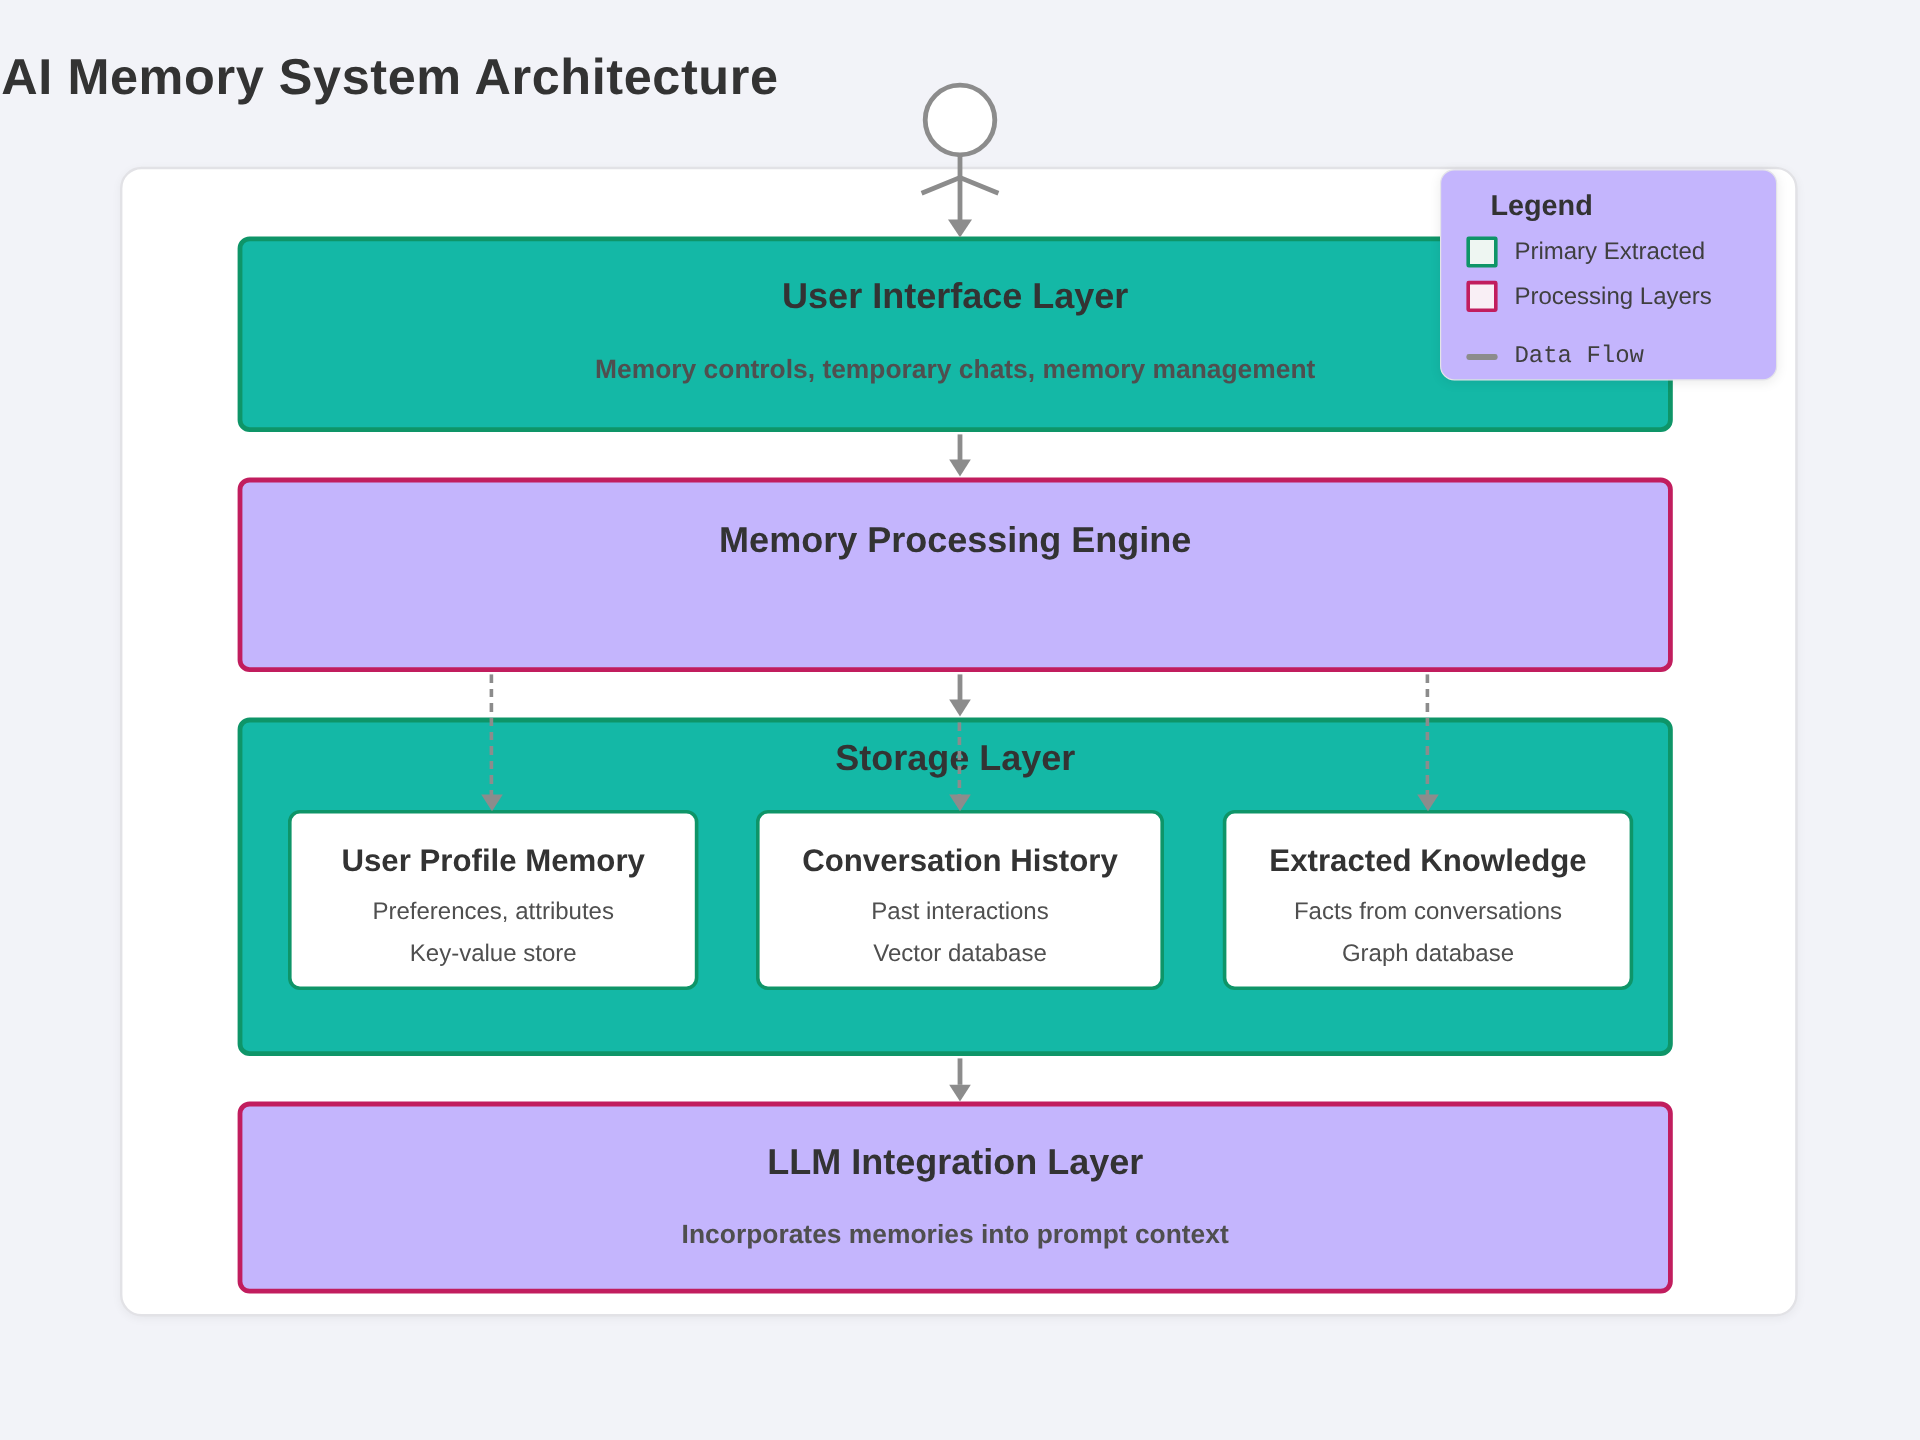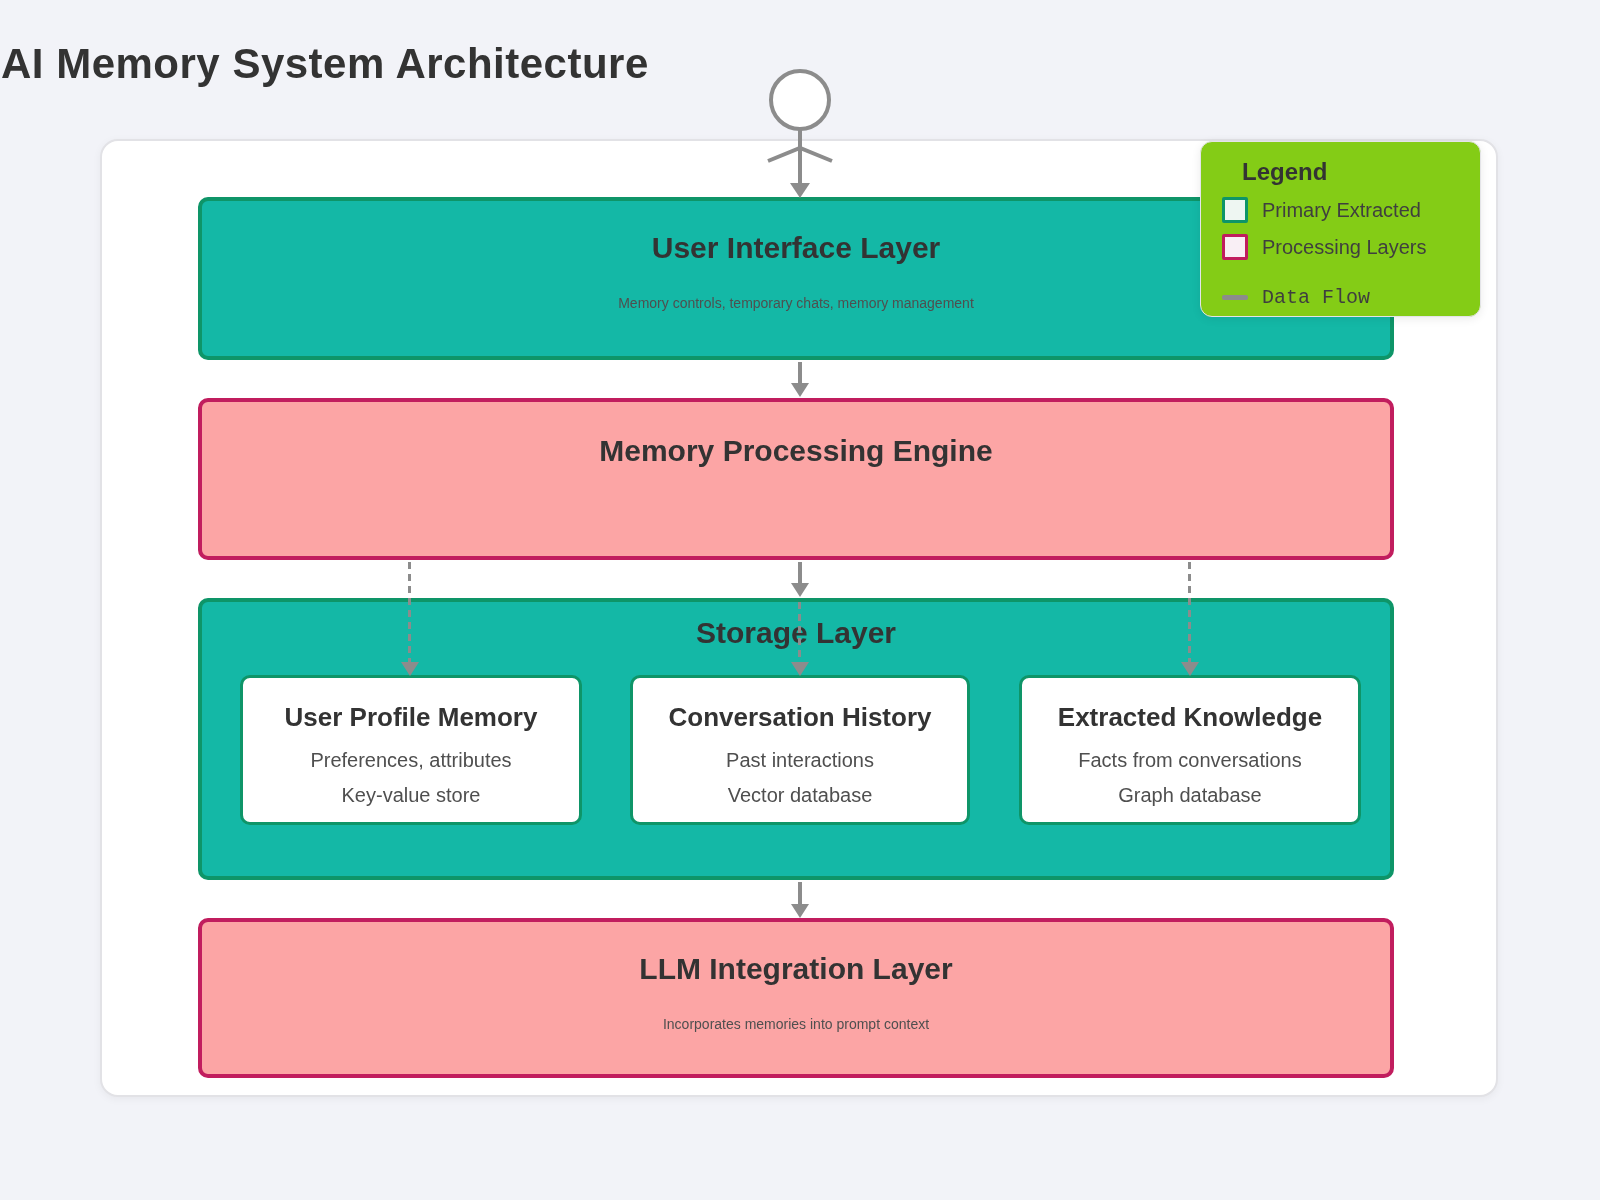--- a/index.html
+++ b/index.html
@@ -23,23 +23,23 @@
     box-shadow:0 2px 8px rgba(0,0,0,0.05);
   }
 
   
   .layer{
     position:absolute;left:198px;width:1196px;border-radius:10px;
     display:flex;flex-direction:column;align-items:center;
     box-sizing:border-box;
   }
   .layer.primary{border:4px solid #0e9568;background:#14b8a6;}
-  .layer.processing{border:4px solid #c11d5e;background:#fca5a5;}
+  .layer.processing{border:4px solid #c11d5e;background:#c4b5fd;}
   .layer-title{font-size:30px;font-weight:bold;color:#333;}
-  .layer-subtitle{font-size:14px;color:#4f4f4f;}
+  .layer-subtitle{font-size:22px;color:#4f4f4f;font-weight:bold;}
 
   .layer.ui{top:197px;height:163px;justify-content:flex-start;}
   .layer.ui .layer-title{margin-top:30px;}
   .layer.ui .layer-subtitle{margin-top:30px;}
 
   .layer.mpe{top:398px;height:162px;}
   .layer.mpe .layer-title{margin-top:32px;}
   .layer.mpe .layer-subtitle{margin-top:30px;}
 
   .layer.storage{top:598px;height:282px;}
@@ -73,21 +73,21 @@
     border-left:9px solid transparent;border-right:9px solid transparent;
     border-top:14px solid #8c8c8c;
   }
 
   
   .actor{position:absolute;left:740px;top:60px;z-index:2;}
 
   
   .legend{
     position:absolute;left:1200px;top:141px;width:281px;height:176px;
-    background:#84cc16;border:1px solid #e4e4e8;border-radius:12px;
+    background:#c4b5fd;border:1px solid #e4e4e8;border-radius:12px;
     box-shadow:0 2px 10px rgba(0,0,0,0.08);z-index:6;box-sizing:border-box;
     padding:14px 0 0 21px;
   }
   .legend-title{font-size:24px;font-weight:bold;color:#333;margin:2px 0 10px 20px;}
   .legend-row{display:flex;align-items:center;margin-top:11px;}
   .swatch{width:26px;height:26px;box-sizing:border-box;border-radius:2px;flex:0 0 auto;}
   .swatch.primary{border:3px solid #0e9568;background:#eef6f2;}
   .swatch.processing{border:3px solid #c11d5e;background:#f9eff5;}
   .swatch-line-wrap{width:26px;height:26px;display:flex;align-items:center;flex:0 0 auto;}
   .swatch-line{width:26px;height:5px;background:#8c8c8c;border-radius:2px;}

